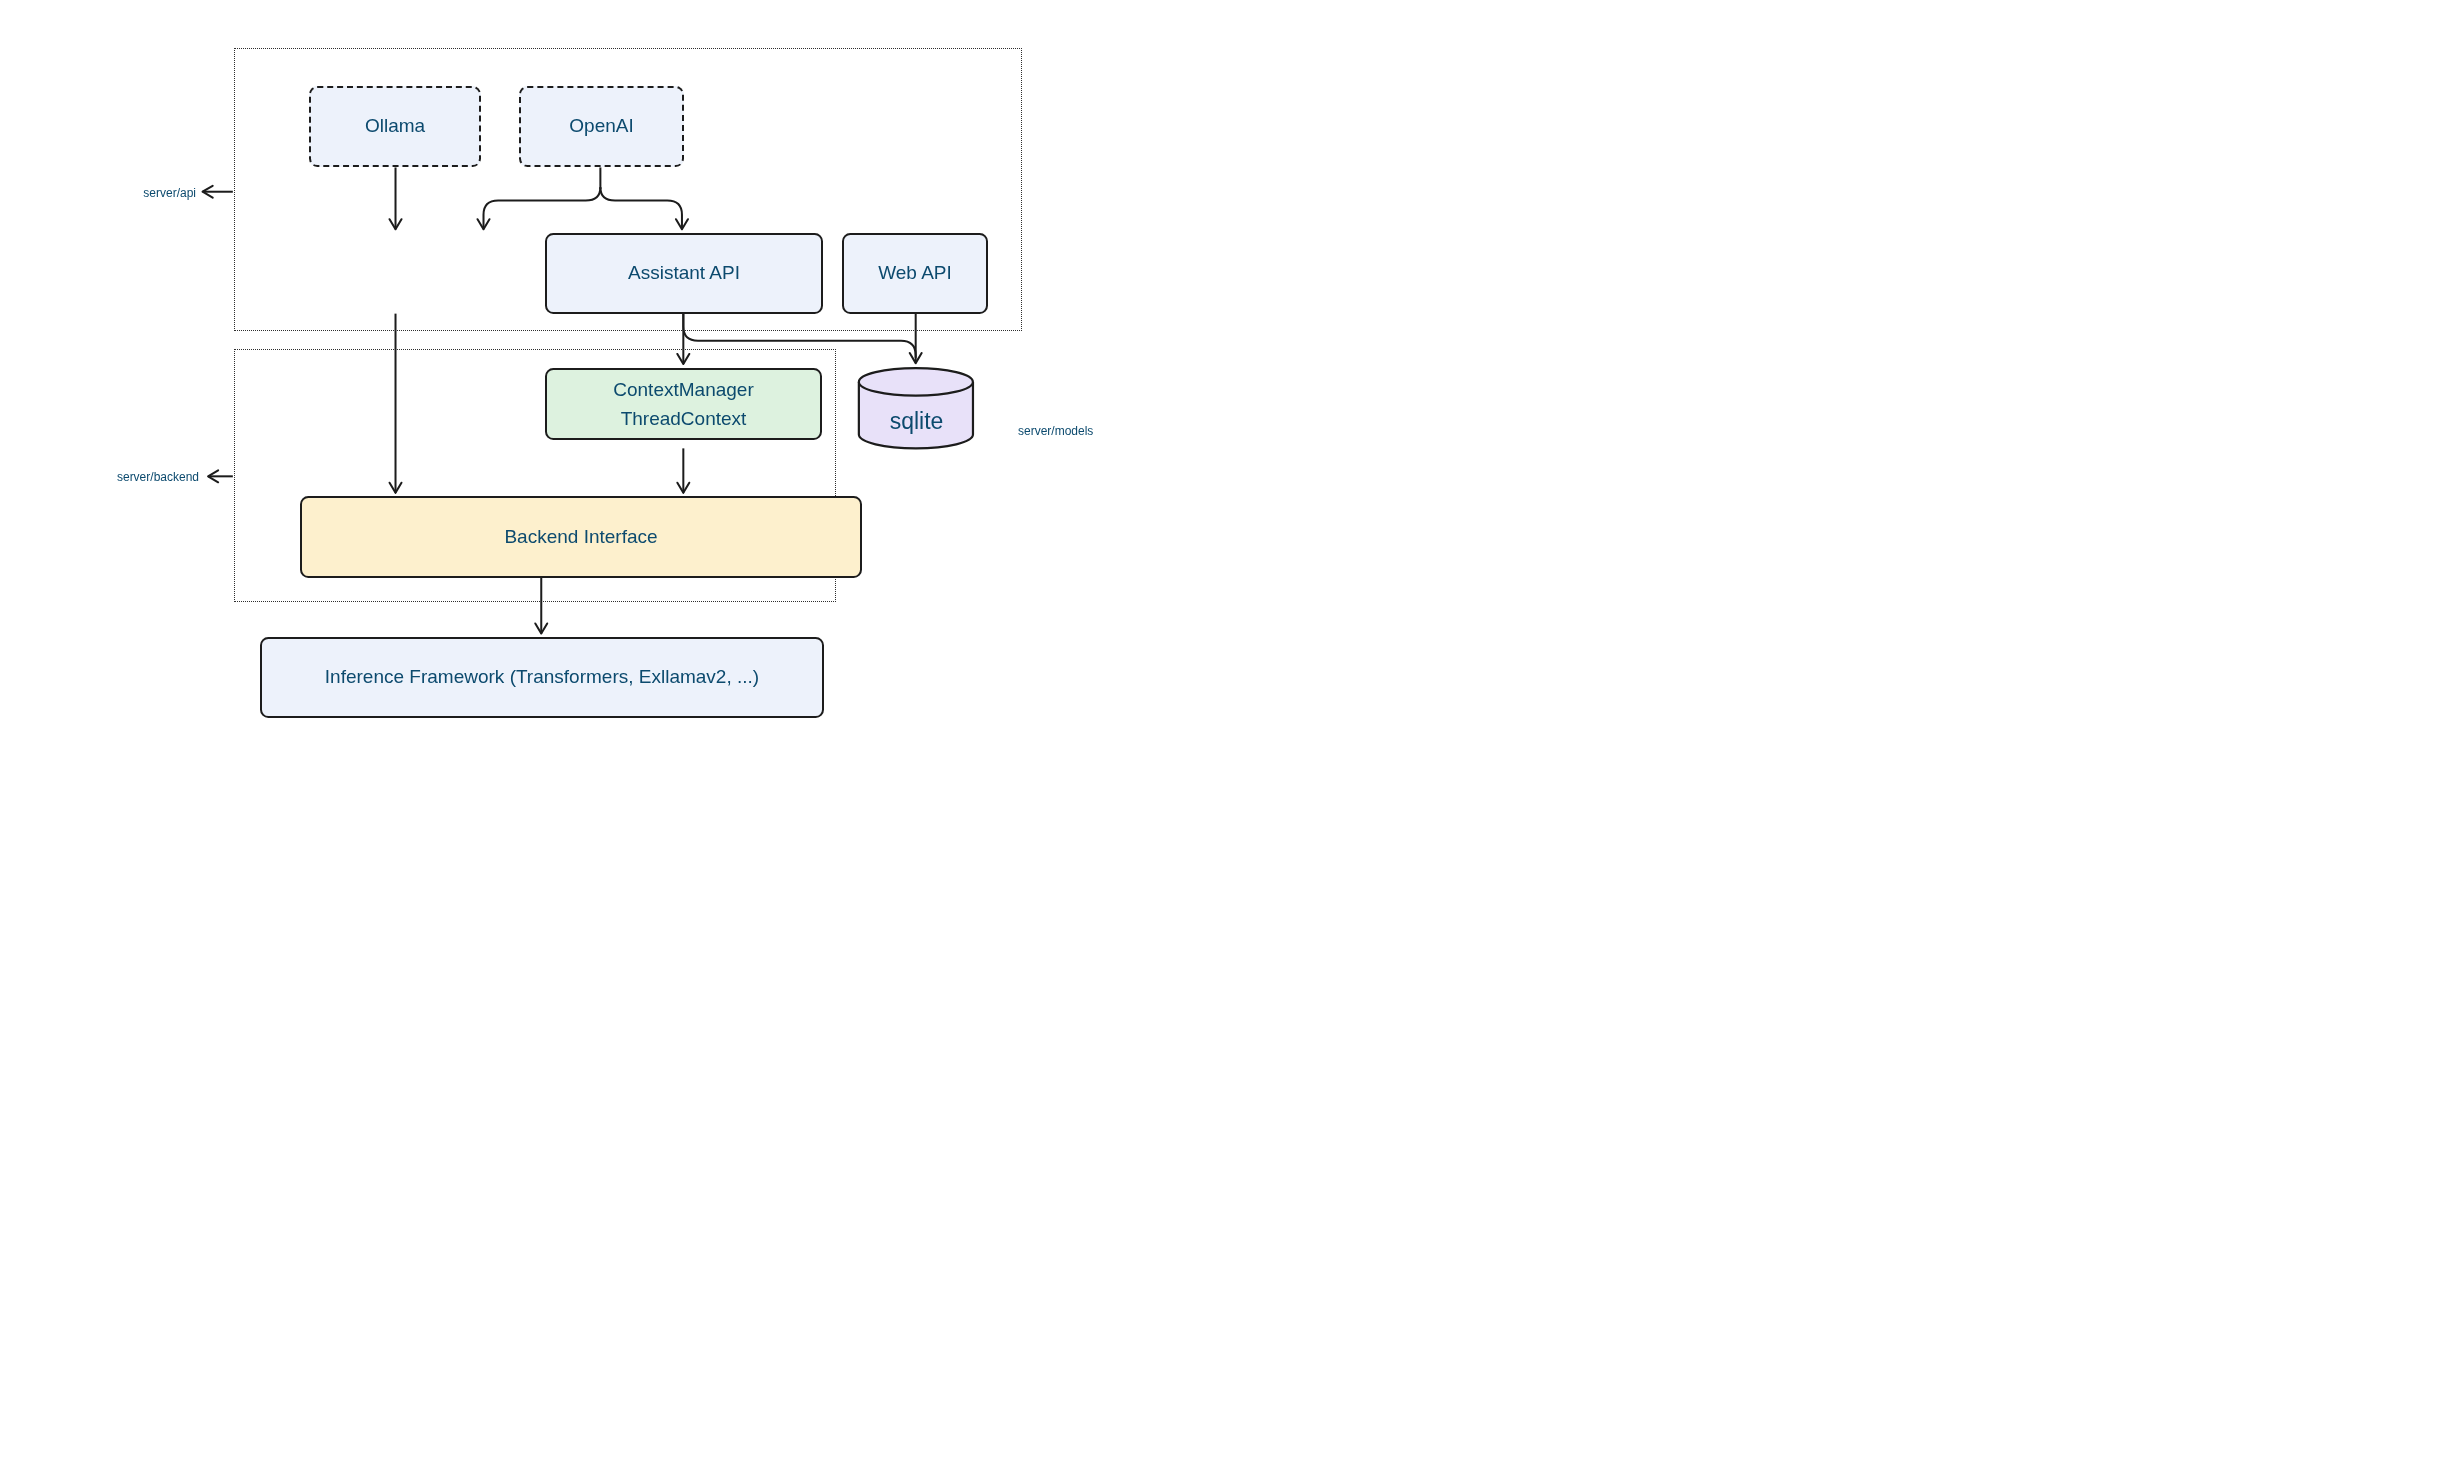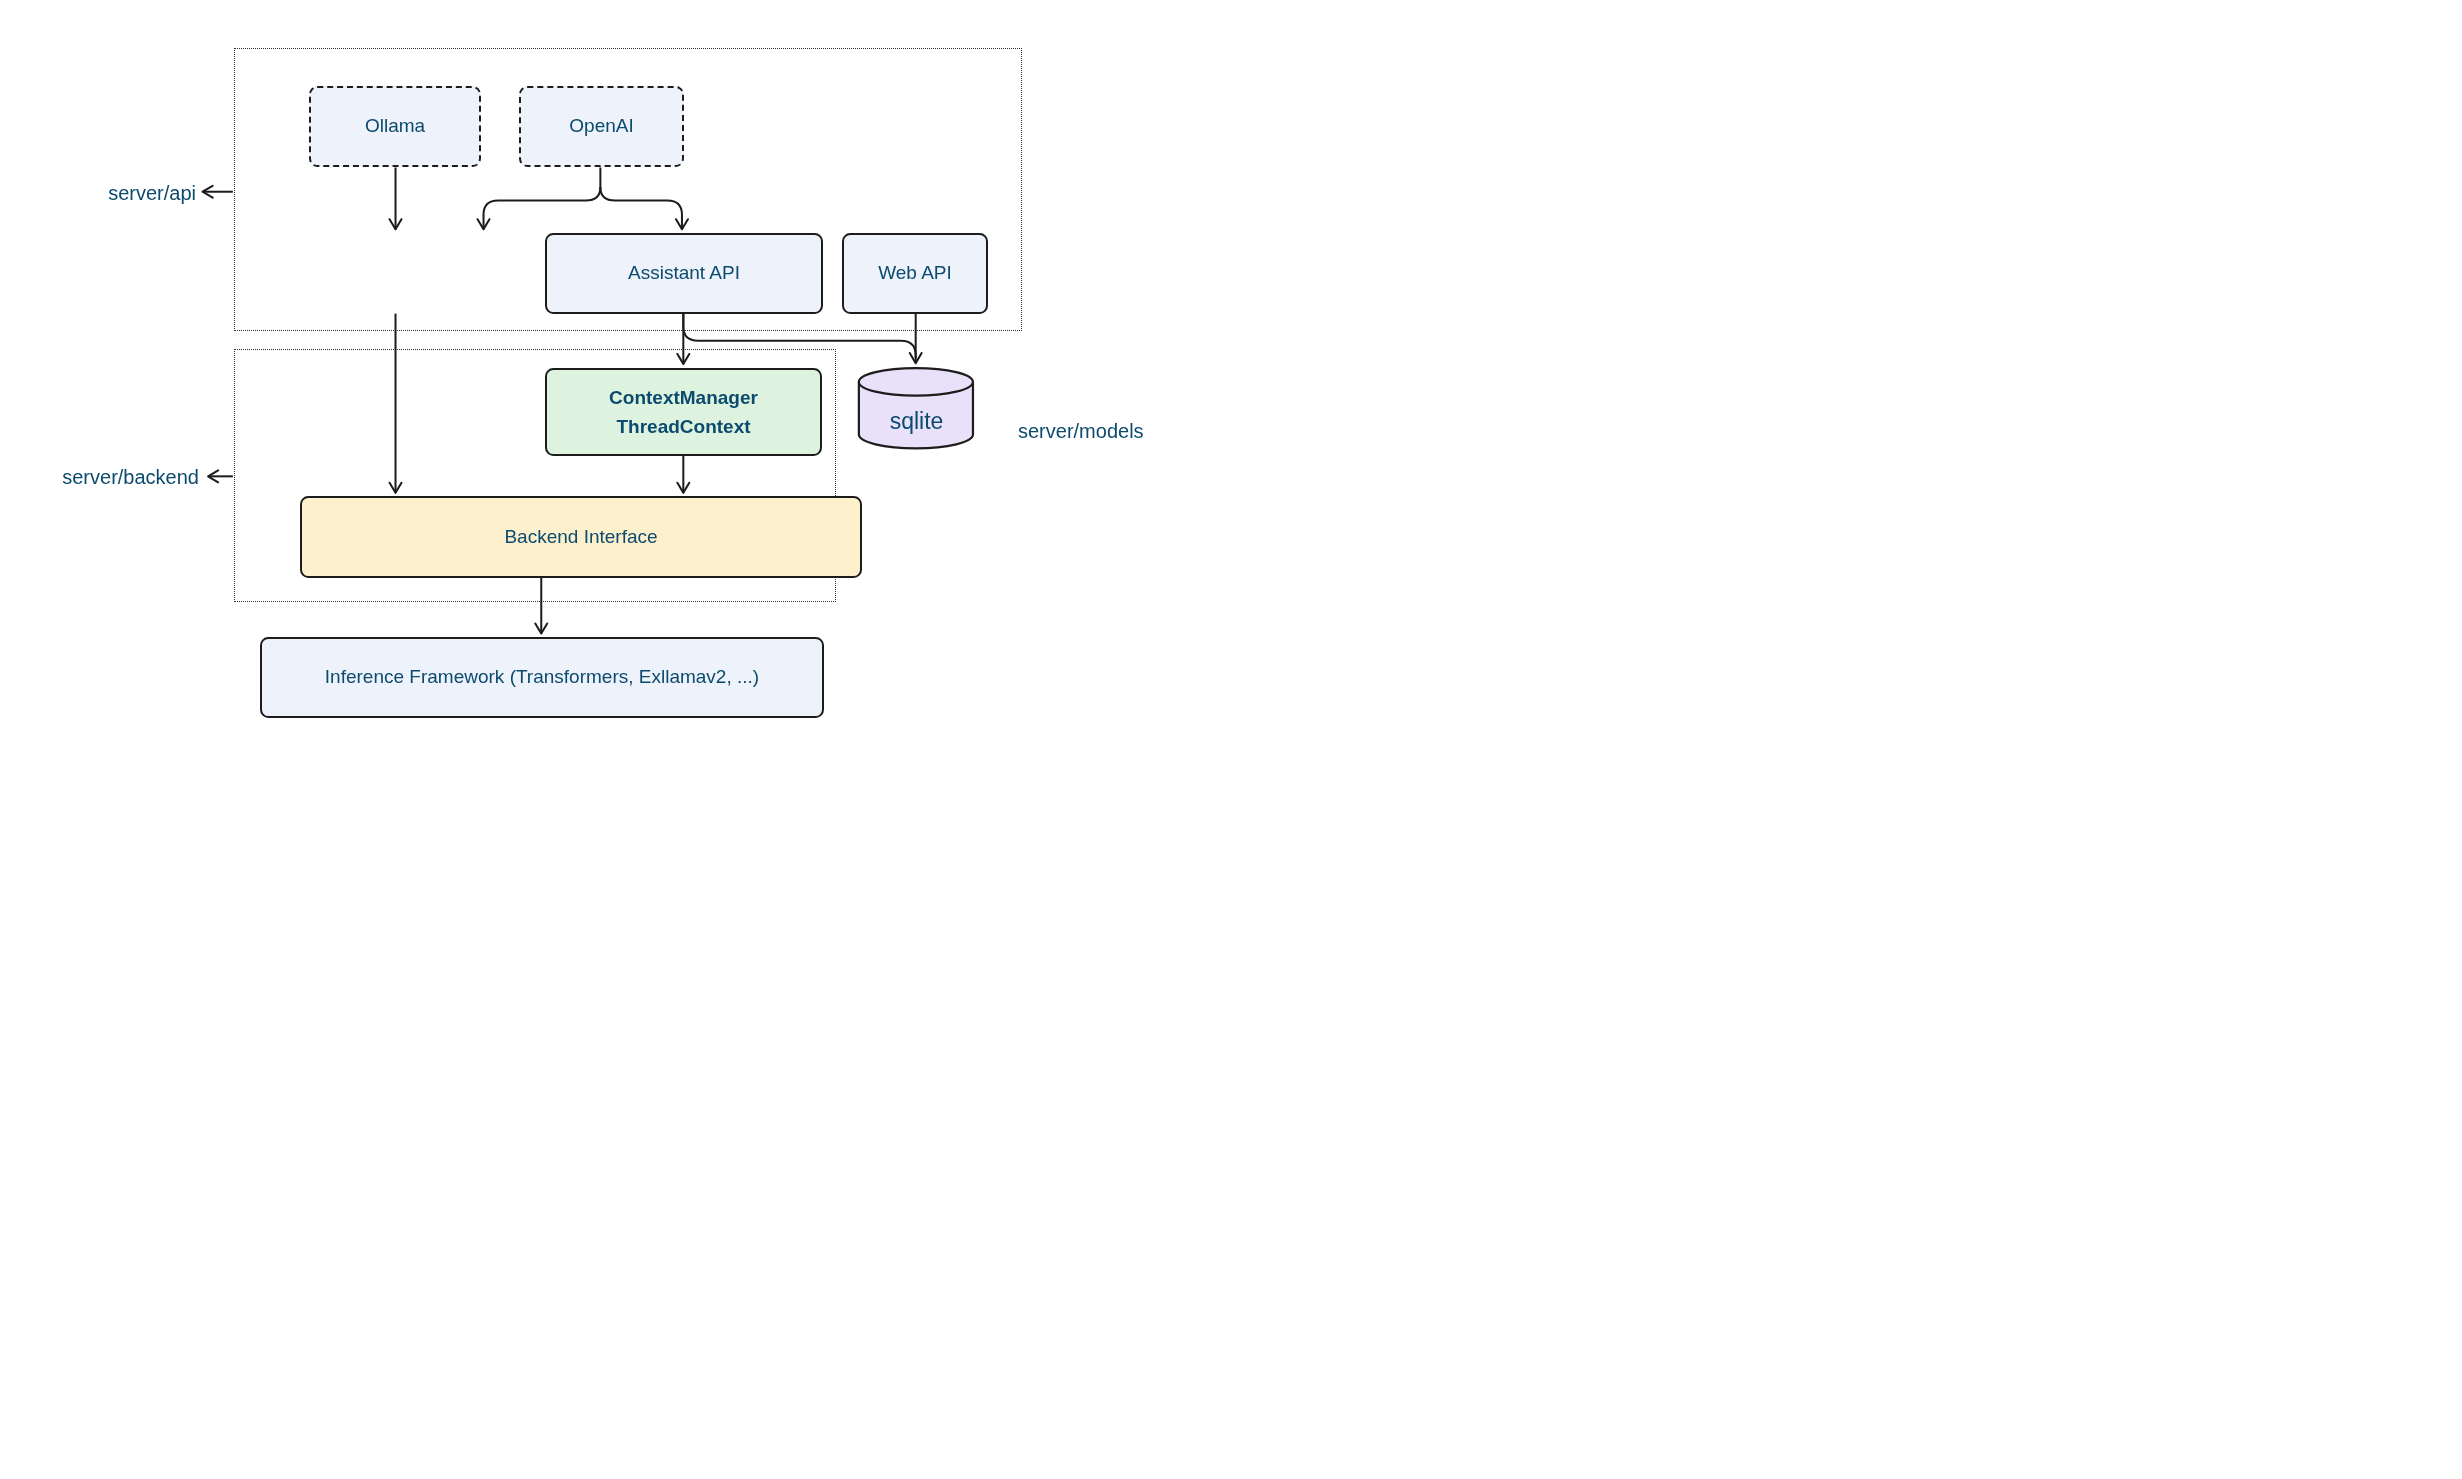--- a/index.html
+++ b/index.html
@@ -45,28 +45,28 @@
   }
   .node.dashed { border-style: dashed; }
   .node.green  { background: #ddf2df; line-height: 1.55; }
   .node.yellow { background: #fdf0cd; }
 
   .n-ollama    { left: 309px; top: 86px;  width: 172px; height: 81px; }
   .n-openai    { left: 519px; top: 86px;  width: 165px; height: 81px; }
   .n-chat      { left: 259px; top: 233px; width: 272px; height: 81px; }
   .n-assistant { left: 545px; top: 233px; width: 278px; height: 81px; }
   .n-webapi    { left: 842px; top: 233px; width: 146px; height: 81px; text-align: right; }
-  .n-context   { left: 545px; top: 368px; width: 277px; height: 88px; font-weight: bold; }
+  .n-context   { left: 545px; top: 368px; width: 277px; height: 72px; }
   .n-backend   { left: 260px; top: 496px; width: 562px; height: 82px; margin-left: 40px; }
   .n-inference { left: 260px; top: 637px; width: 564px; height: 81px; }
 
   
   .side-label {
     position: absolute;
-    font-size: 20px;
+    font-size: 12px;
     line-height: 26px;
     white-space: nowrap;
     z-index: 3;
   }
   .l-api     { right: 1035px; top: 180px; text-align: right; }
   .l-backend { right: 1032px; top: 464px; text-align: right; }
   .l-models  { left: 1018px;  top: 398px; margin-top: 20px; }
 
   .sqlite-label {
     position: absolute;

